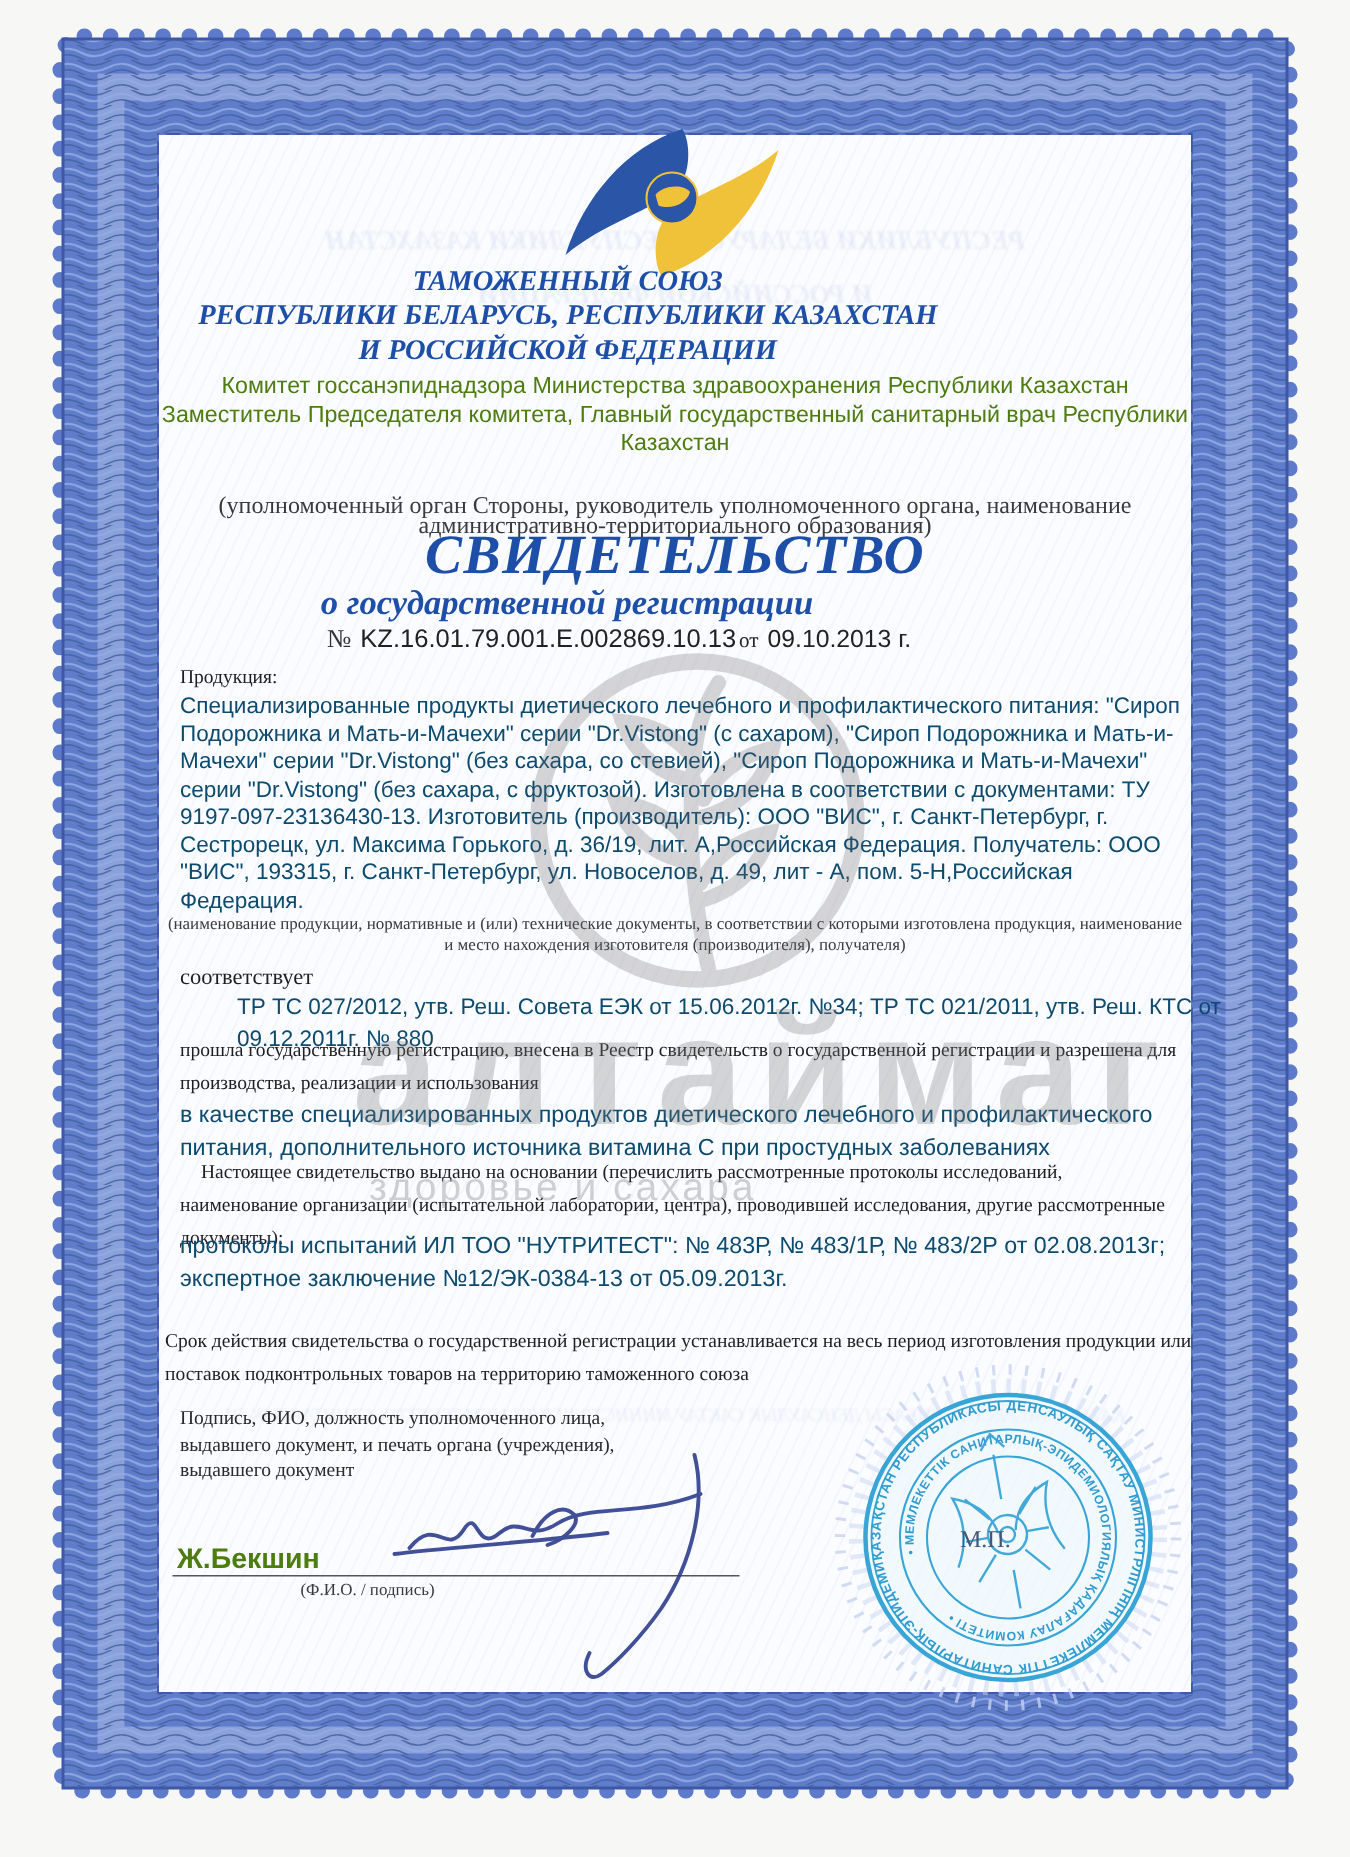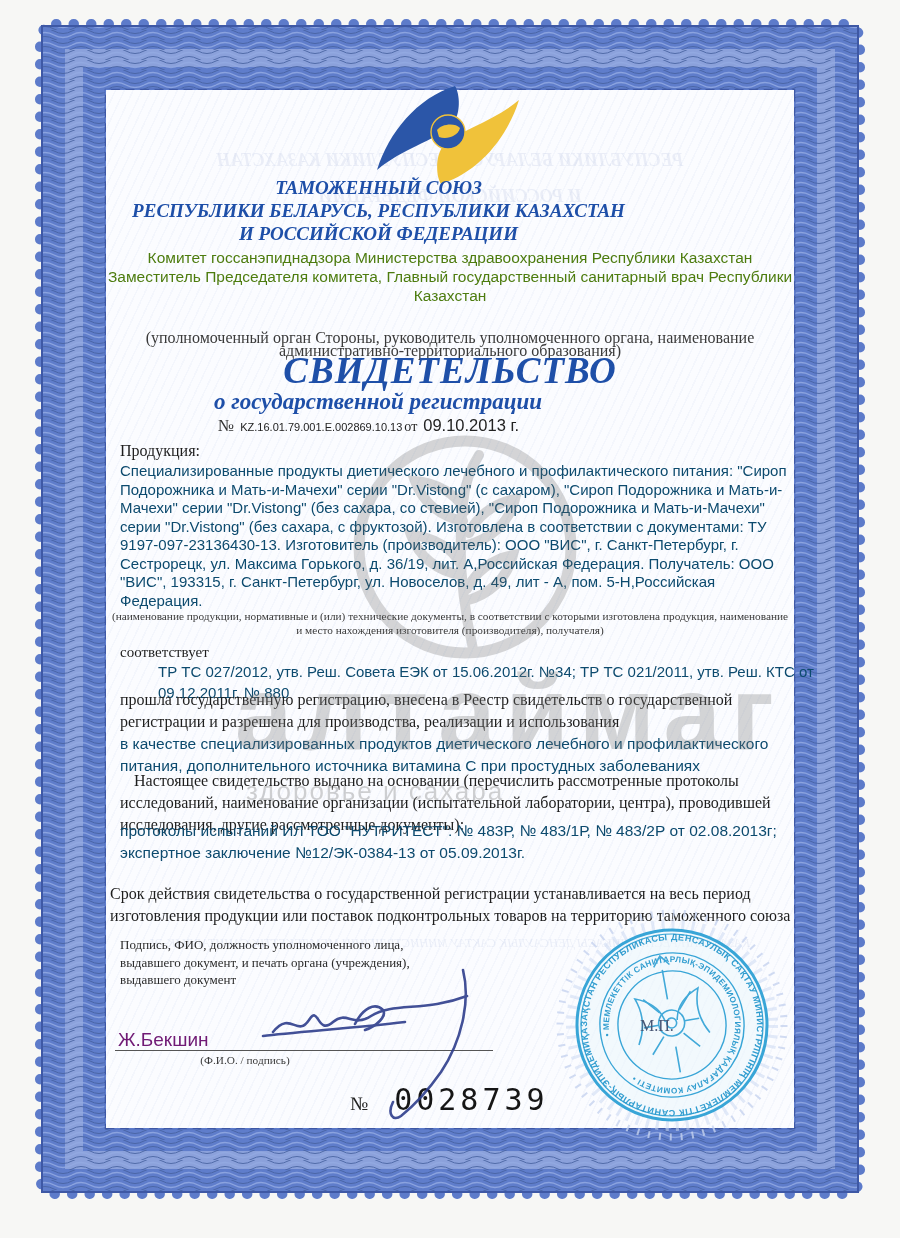--- a/index.html
+++ b/index.html
@@ -17,28 +17,28 @@
             font-size:19px;line-height:23px;}
   .committee{left:95px;top:248px;width:710px;text-align:center;color:#4d7c0f;
              font-family:"Liberation Sans",sans-serif;font-size:15.5px;line-height:19px;}
   .auth-cap{left:90px;top:331px;width:720px;text-align:center;color:#3a3a3a;font-size:16px;line-height:13px;}
   .title-main{left:0;top:349px;width:900px;text-align:center;color:#1e4fa8;font-weight:bold;
               font-style:italic;font-size:37px;letter-spacing:1px;}
   .title-sub{left:0;top:389px;width:756px;text-align:center;color:#1e4fa8;font-weight:bold;
              font-style:italic;font-size:23px;}
   .num-row{left:218px;top:416px;width:560px;color:#222;font-size:15px;}
   .num-row .no{font-size:17px;color:#333;}
-  .num-row .val{font-family:"Liberation Sans",sans-serif;font-size:11px;padding-left:6px;}
+  .num-row .val{font-family:"Liberation Sans",sans-serif;font-size:17px;padding-left:6px;}
   .num-row .ot{padding-left:2px;font-size:14px;}
   .num-row .dt{font-family:"Liberation Sans",sans-serif;font-size:16.5px;padding-left:6px;}
-  .serif-p{color:#1e1e1e;font-size:16px;line-height:22px;}
+  .serif-p{color:#1e1e1e;font-size:13px;line-height:22px;}
   .sans-p{color:#0c4a6e;font-family:"Liberation Sans",sans-serif;font-size:15px;line-height:18.5px;}
   .small-cap{color:#3a3a3a;font-size:11.3px;line-height:13.5px;text-align:center;}
   .sig-cap{color:#2a2a2a;font-size:13px;line-height:17.5px;}
-  .sig-name{font-family:"Liberation Sans",sans-serif;font-size:19px;color:#701a75;}
+  .sig-name{font-family:"Liberation Sans",sans-serif;font-size:19px;color:#4d7c0f;font-weight:bold;}
   .sig-line{border-top:1.3px solid #555;}
   .serial-label{font-size:19px;color:#222;}
   .serial-digits{font-family:"DejaVu Sans Mono",monospace;font-size:30px;letter-spacing:4px;color:#161616;}
   .wm{z-index:4;color:#7a7a7a;font-family:"Liberation Sans",sans-serif;pointer-events:none;}
   .wm1{left:235px;top:655px;font-size:103px;font-weight:bold;letter-spacing:10px;opacity:.30;}
   .wm2{left:246px;top:776px;font-size:26px;letter-spacing:2px;opacity:.34;}
   .sigsvg,.stampsvg,.wmsvg,.logosvg{position:absolute;pointer-events:none;}
   .sigsvg{left:235px;top:950px;z-index:5;}
   .stampsvg{left:552px;top:905px;z-index:5;opacity:.93;}
   .wmsvg{left:345px;top:425px;z-index:4;opacity:.26;}
@@ -131,24 +131,20 @@
 
   <svg class="sigsvg" width="280" height="190" viewBox="0 0 280 190">
     <g fill="none" stroke="#2e3e8c" stroke-width="2.6" stroke-linecap="round" opacity="0.9">
       <path d="M38,82 C56,60 62,88 74,70 C84,54 82,86 98,72 C112,60 118,78 136,66 C158,52 190,62 232,46"></path>
       <path d="M120,74 C128,58 140,52 148,60 C152,66 142,76 130,80"></path>
       <path d="M228,20 C236,52 226,92 206,122 C192,142 176,158 166,166 C158,172 152,164 158,152"></path>
       <path d="M28,86 C60,82 120,78 170,72"></path>
     </g>
   </svg>
 
-  <div class="abs" style="left:350px;top:1082px;">
-    <span class="serial-label">№</span>
-    <span class="serial-digits" style="padding-left:22px;">0028739</span>
-  </div>
 
   <svg class="wmsvg" width="240" height="250" viewBox="0 0 240 250">
     <circle cx="120" cy="122" r="106" fill="none" stroke="#666" stroke-width="11"></circle>
     <g fill="none" stroke="#666" stroke-width="10" stroke-linecap="round">
       <path d="M128,224 C118,180 112,130 118,78 C120,58 126,42 134,30"></path>
       <path d="M118,96 C96,92 78,78 70,56 C94,58 112,70 120,86"></path>
       <path d="M122,120 C146,114 164,98 170,74 C148,78 132,92 124,108"></path>
       <path d="M116,150 C92,146 74,132 66,110 C90,112 108,124 116,140"></path>
       <path d="M120,176 C144,170 162,154 168,130 C146,134 130,148 122,164"></path>
     </g>

